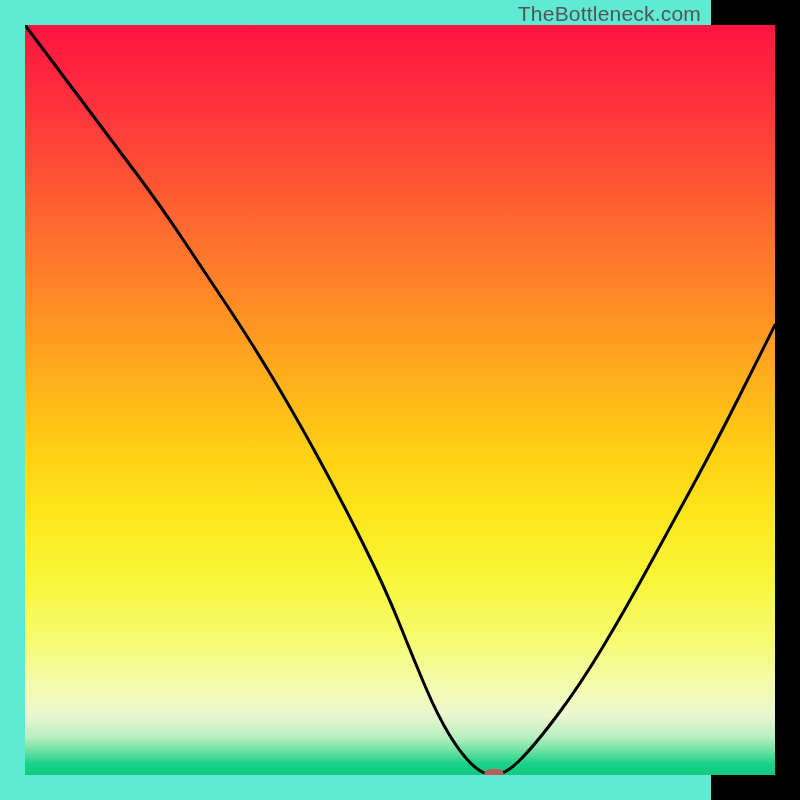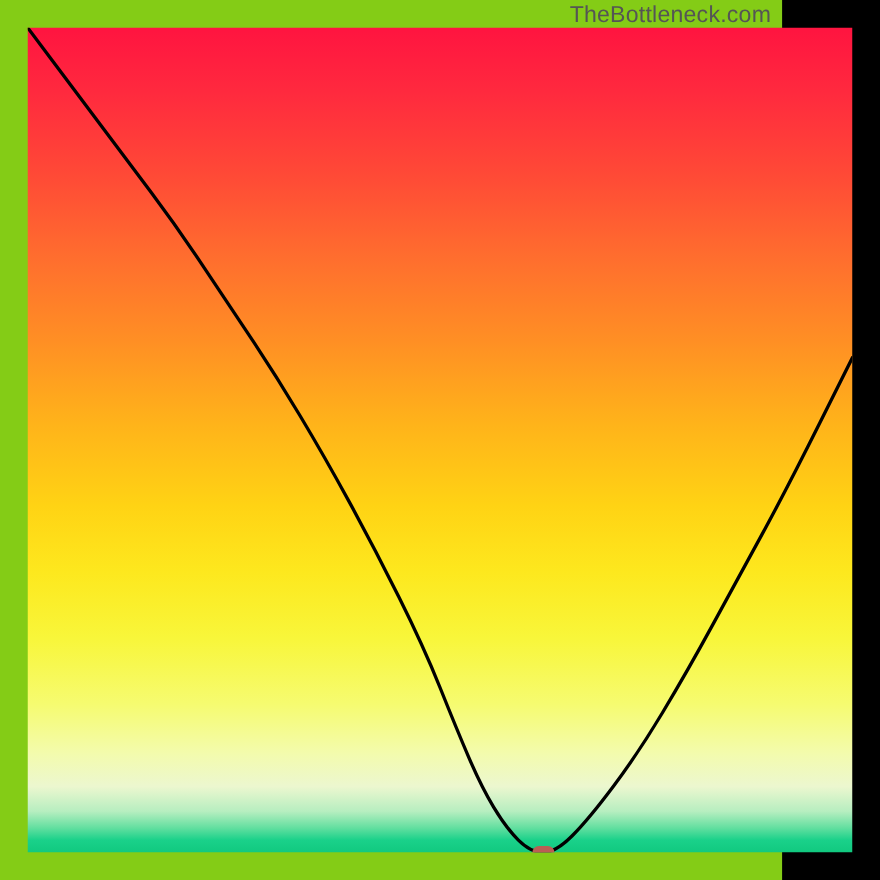--- a/index.html
+++ b/index.html
@@ -8,21 +8,21 @@
     width: 800px;
     height: 800px;
     background: #000;
     font-family: Arial, Helvetica, sans-serif;
     overflow: hidden;
   }
   .frame {
     position: relative;
     width: 711px;
     height: 800px;
-    background: #84cc16;
+    background: #5eead4;
   }
   .watermark {
     position: absolute;
     top: 2px;
     right: 10px;
     color: #555;
     font-size: 21px;
     font-weight: 500;
     letter-spacing: 0.2px;
   }

